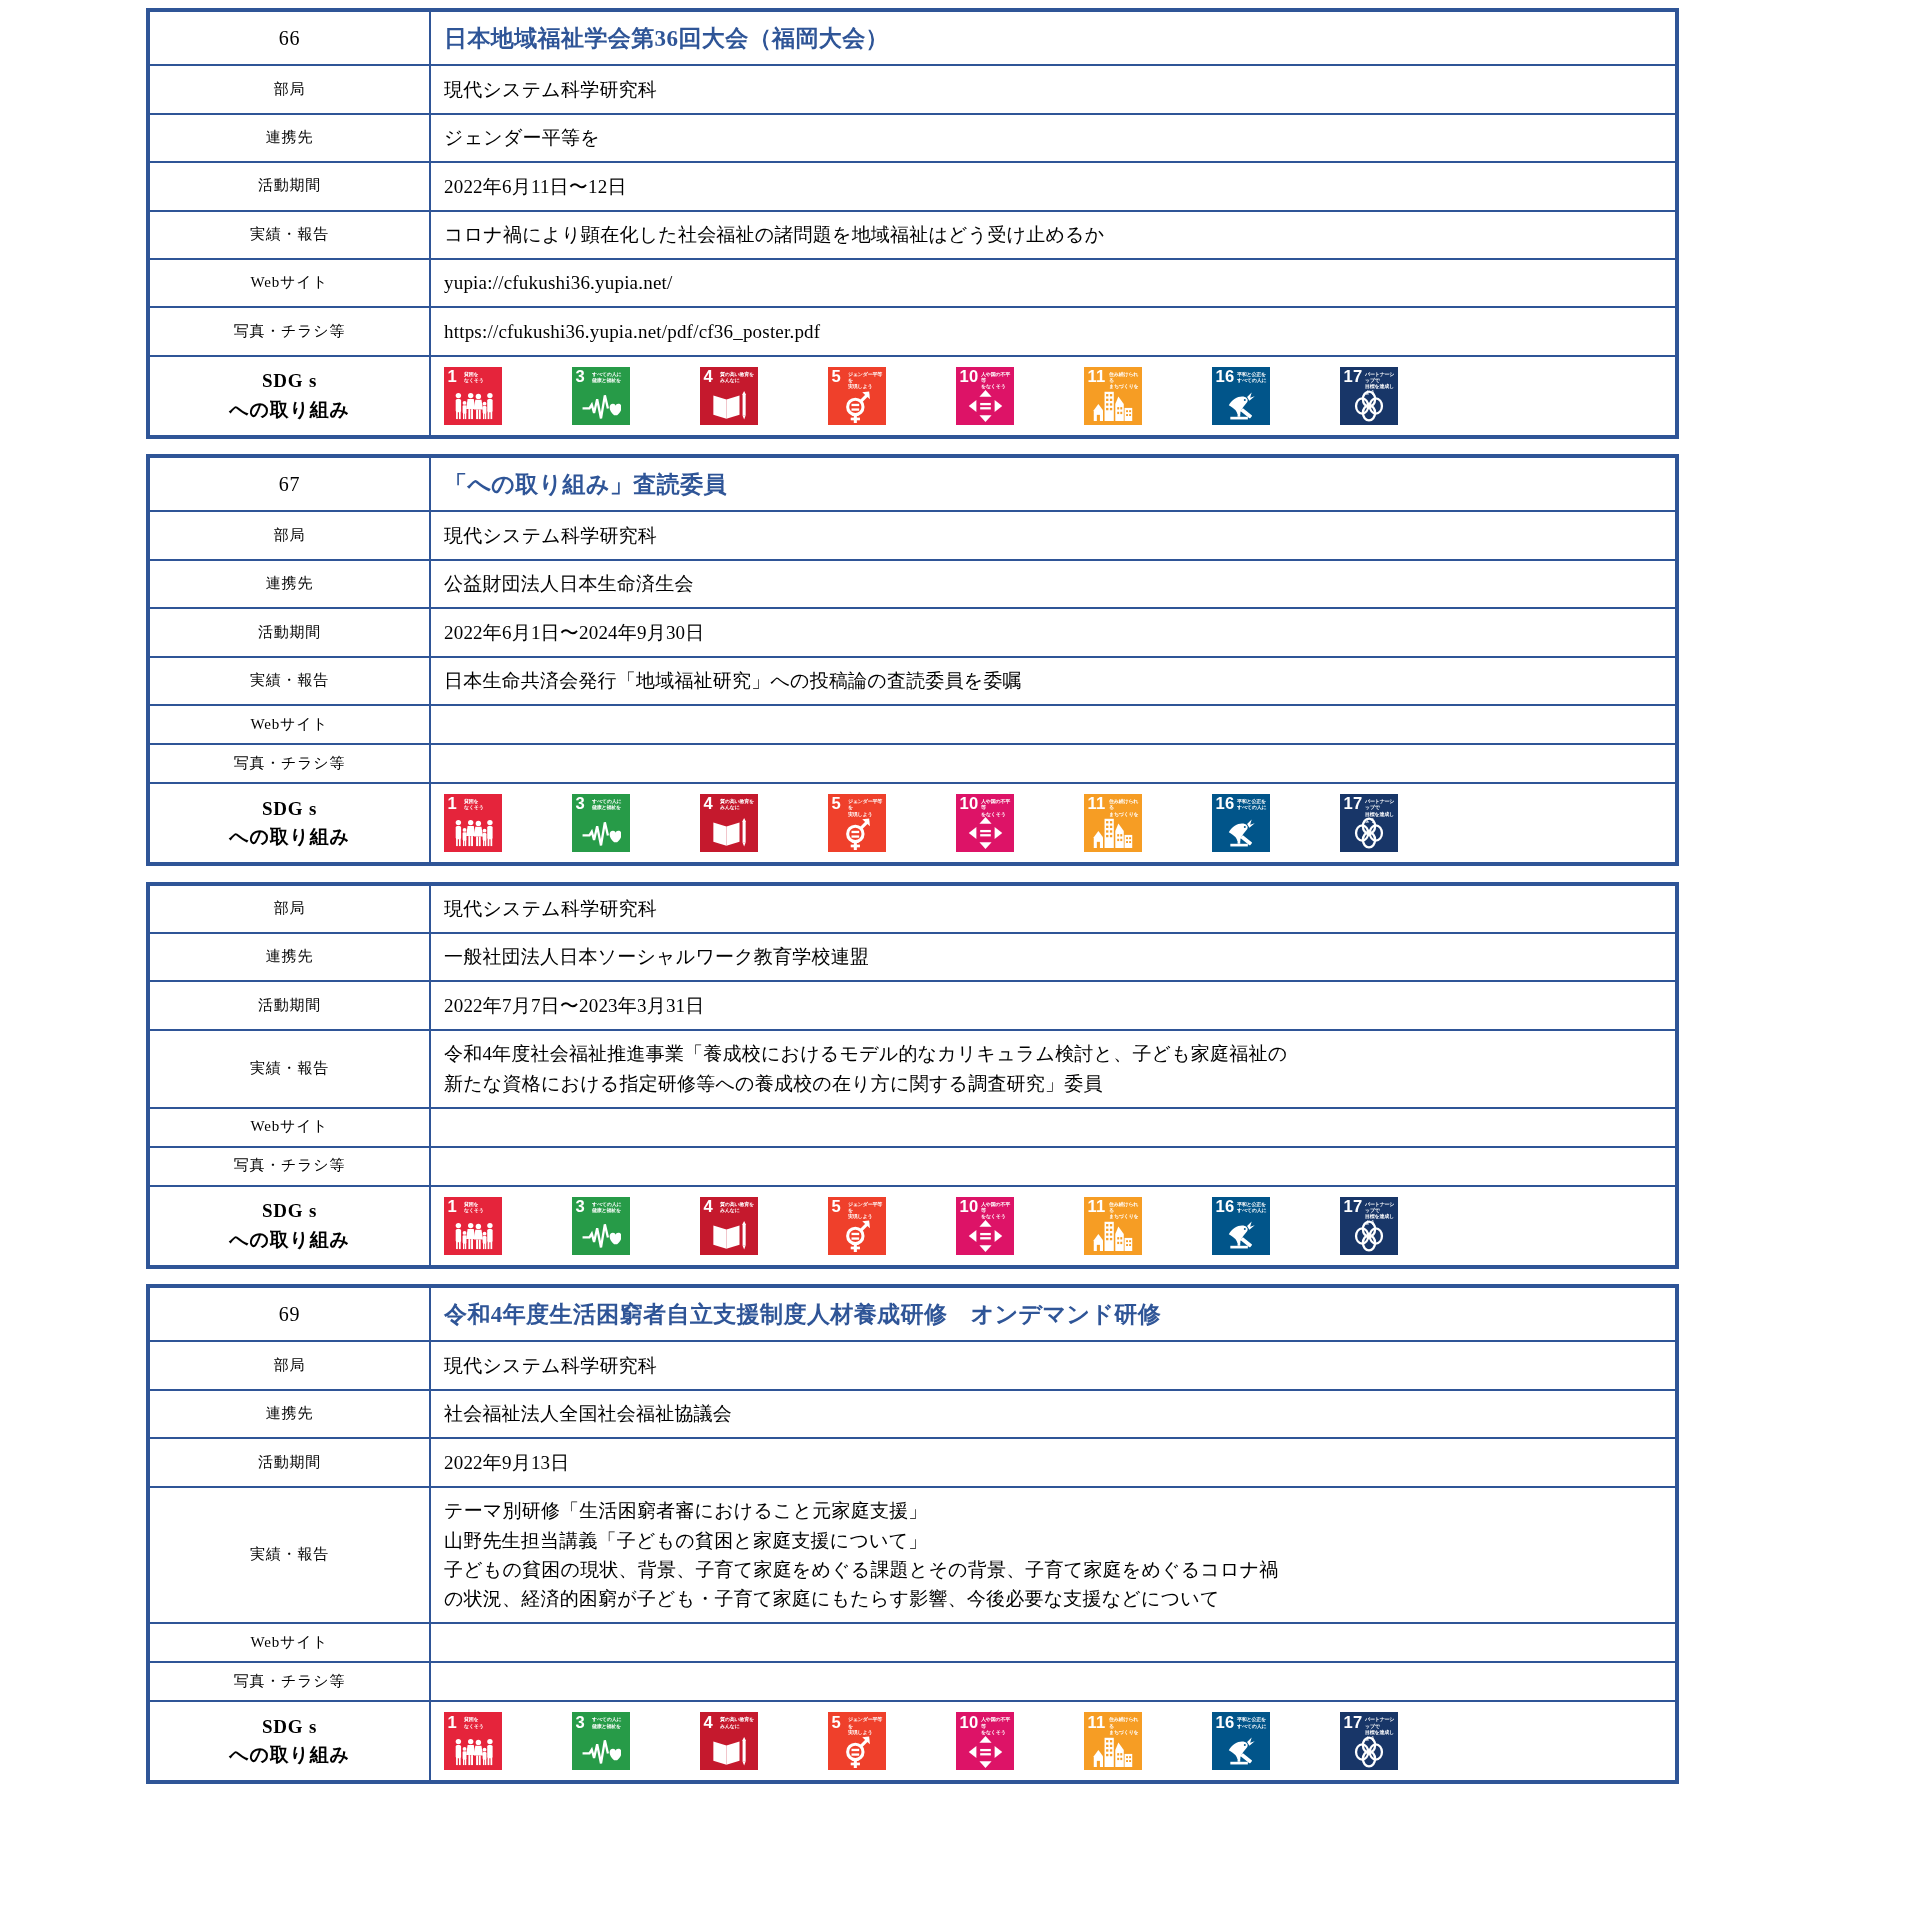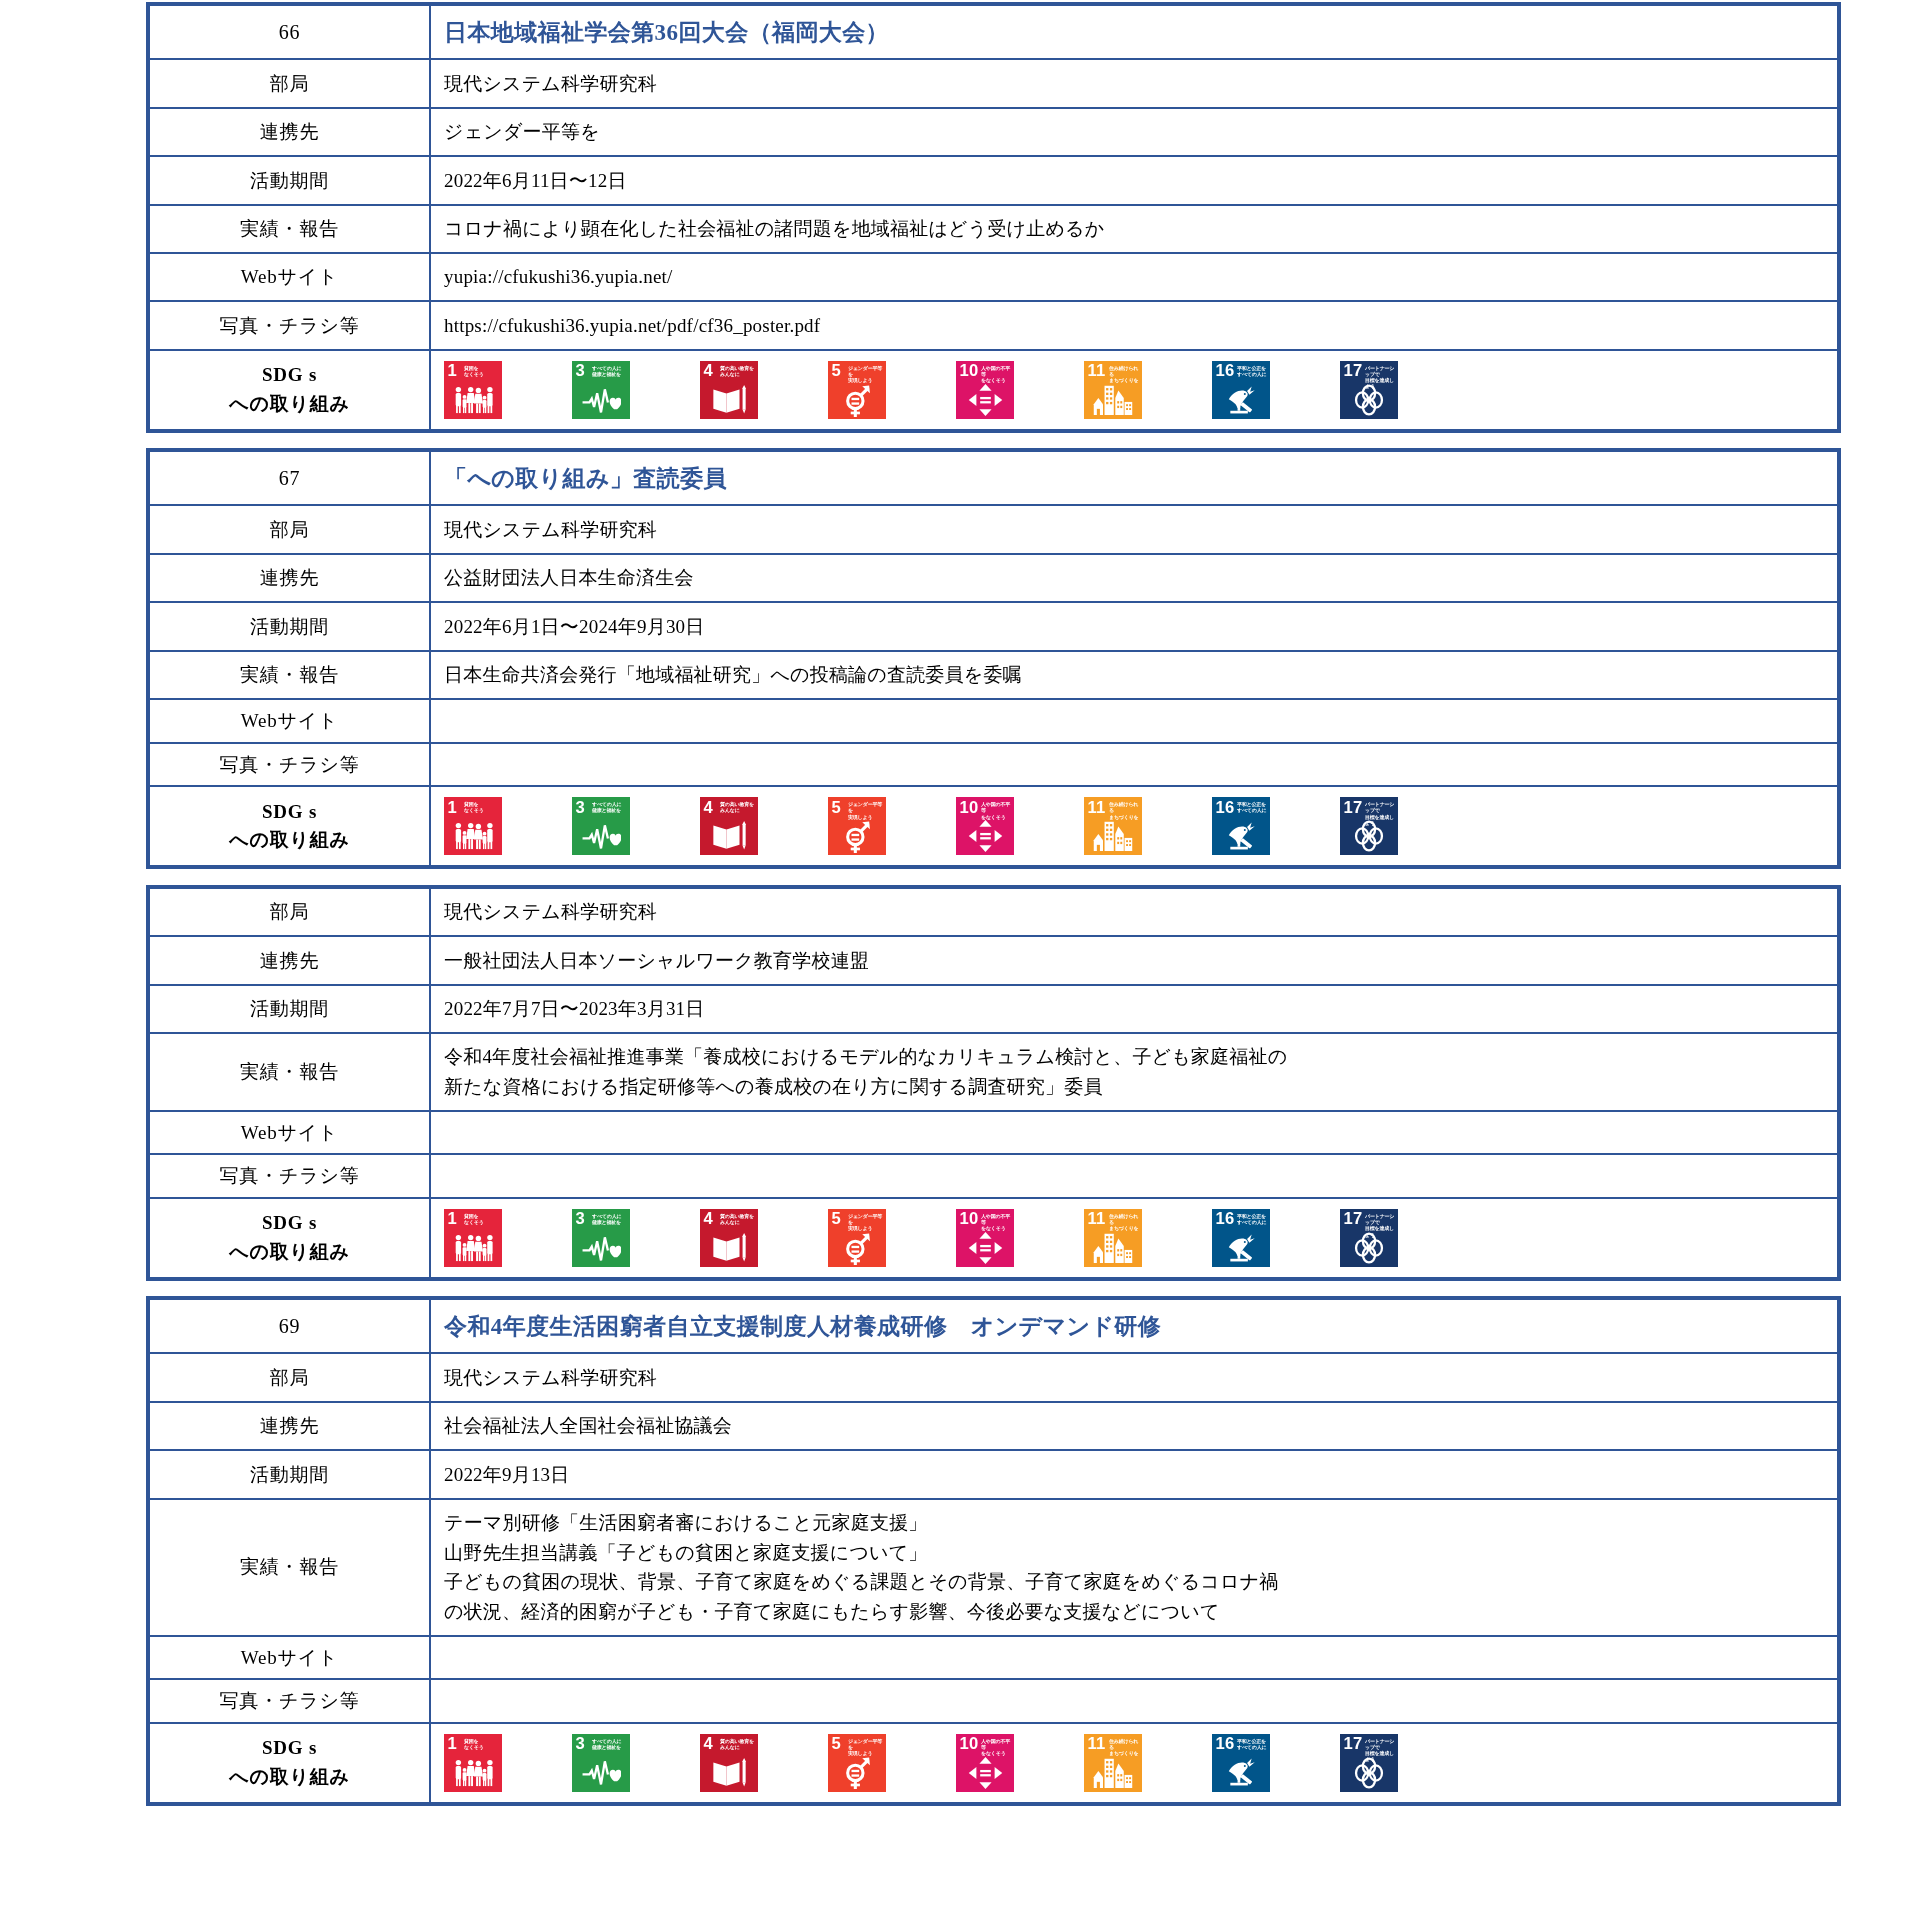--- a/index.html
+++ b/index.html
@@ -13,23 +13,23 @@
   }
   #page {
     width: 1911px;
     height: 2446px;
     position: relative;
     background: #ffffff;
     box-sizing: border-box;
     padding: 0 0 0 0;
   }
   .sheet {
-    width: 1695px;
+    width: 1533px;
     margin: 0 11px 0 146px;
-    padding-top: 2px;
+    padding-top: 8px;
   }
 
   
   .block {
     border: 4.6px solid #2f5597;
     box-sizing: border-box;
     margin-bottom: 15.4px;
     background: #ffffff;
   }
   .block:last-child { margin-bottom: 0; }
@@ -45,21 +45,21 @@
   .cell-label {
     width: 281px;
     min-width: 281px;
     box-sizing: border-box;
     border-right: 2.3px solid #2f5597;
     display: flex;
     align-items: center;
     justify-content: center;
     text-align: center;
     flex-direction: column;
-    font-size: 19px;
+    font-size: 15px;
     line-height: 1.45;
     letter-spacing: 0.8px;
     padding: 7px 3.9px;
   }
   .cell-value {
     flex: 1 1 auto;
     box-sizing: border-box;
     display: flex;
     align-items: center;
     padding: 8.5px 13px;

